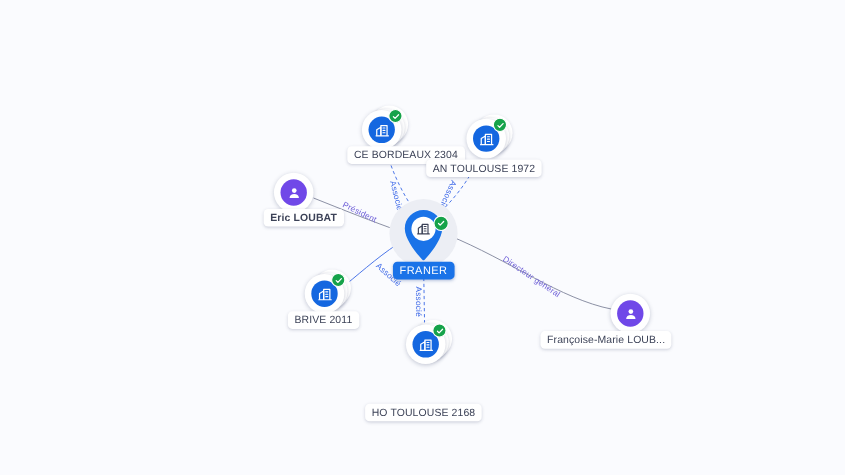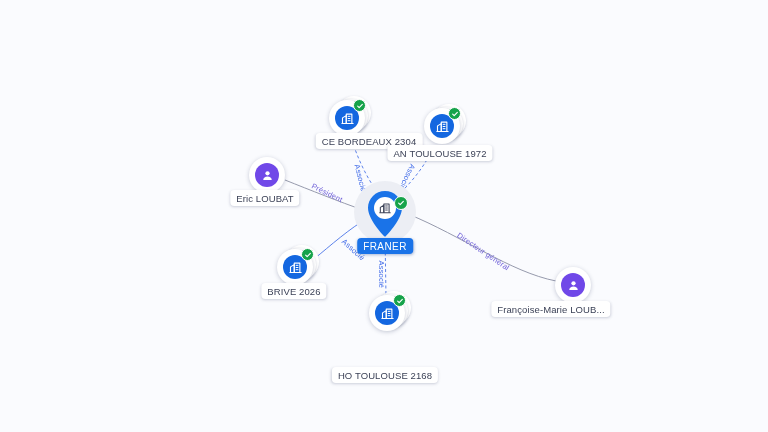--- a/index.html
+++ b/index.html
@@ -245,21 +245,21 @@
           <div class="disc">
             <div class="inner-circle person">
               <svg width="15" height="15" viewBox="0 0 24 24" fill="none">
                 <circle cx="12" cy="8.4" r="3.4" fill="#ffffff"></circle>
                 <path d="M5.2 19.2c0-3.6 3-5.8 6.8-5.8s6.8 2.2 6.8 5.8z" fill="#ffffff"></path>
               </svg>
             </div>
           </div>
         </div>
       </div>
-      <div class="node-label" style="left: 265px; top: 190px;">Eric LOUBAT</div>
+      <div class="node-label" style="left: 276px; top: 190px; font-weight: bold;">Eric LOUBAT</div>
       <div class="node" style="left: 295px; top: 267px;">
         <div class="node-graphic">
           <div class="stack s1"></div>
           <div class="stack s2"></div>
           <div class="disc">
             <div class="inner-circle company">
               <svg width="15" height="15" viewBox="0 0 24 24" fill="none">
                 <path d="M3 20h18" stroke="#ffffff" stroke-width="1.8" stroke-linecap="round"></path>
                 <path d="M4 20V11l6-3.6V20" stroke="#ffffff" stroke-width="1.8" stroke-linejoin="round" fill="none"></path>
                 <path d="M10 20V5h9v15" stroke="#ffffff" stroke-width="1.8" stroke-linejoin="round" fill="none"></path>
@@ -267,21 +267,21 @@
               </svg>
             </div>
             <div class="badge-check">
               <svg width="8" height="8" viewBox="0 0 24 24" fill="none">
                 <path d="M5 12.5l4.5 4.5L19 7" stroke="#ffffff" stroke-width="3.4" stroke-linecap="round" stroke-linejoin="round"></path>
               </svg>
             </div>
           </div>
         </div>
       </div>
-      <div class="node-label" style="left: 294px; top: 283px;">BRIVE 2026</div>
+      <div class="node-label" style="left: 294px; top: 283px;">BRIVE 2011</div>
       <div class="node" style="left: 387px; top: 313px;">
         <div class="node-graphic">
           <div class="stack s1"></div>
           <div class="stack s2"></div>
           <div class="disc">
             <div class="inner-circle company">
               <svg width="15" height="15" viewBox="0 0 24 24" fill="none">
                 <path d="M3 20h18" stroke="#ffffff" stroke-width="1.8" stroke-linecap="round"></path>
                 <path d="M4 20V11l6-3.6V20" stroke="#ffffff" stroke-width="1.8" stroke-linejoin="round" fill="none"></path>
                 <path d="M10 20V5h9v15" stroke="#ffffff" stroke-width="1.8" stroke-linejoin="round" fill="none"></path>

